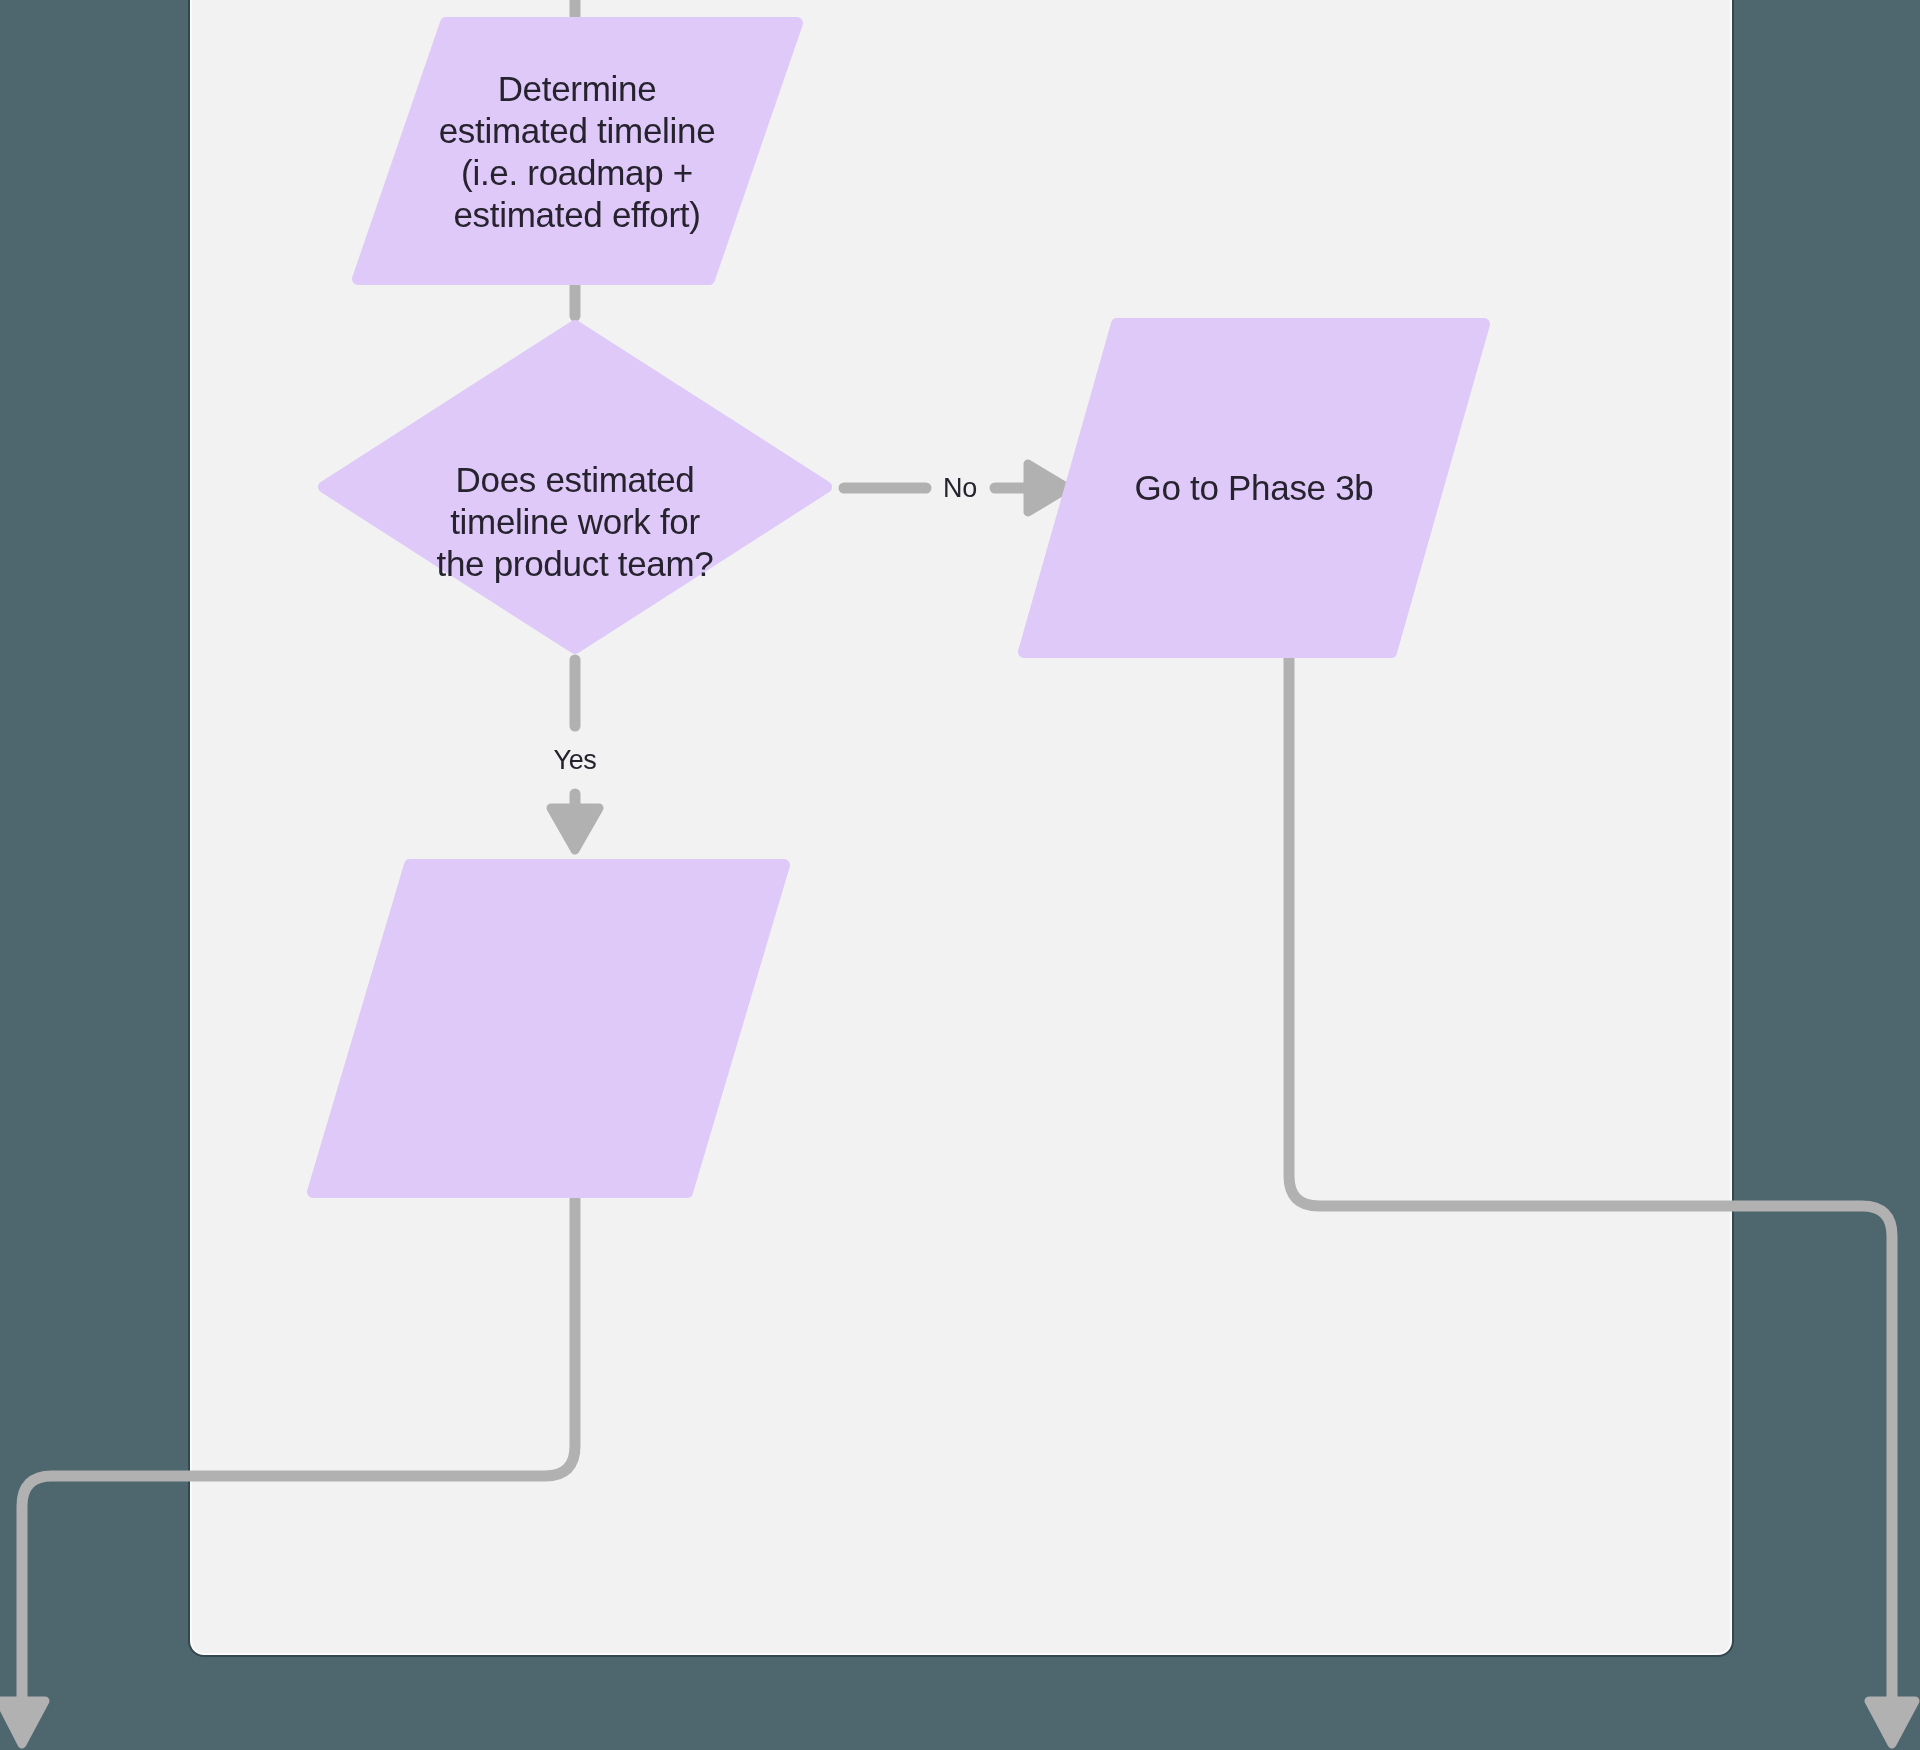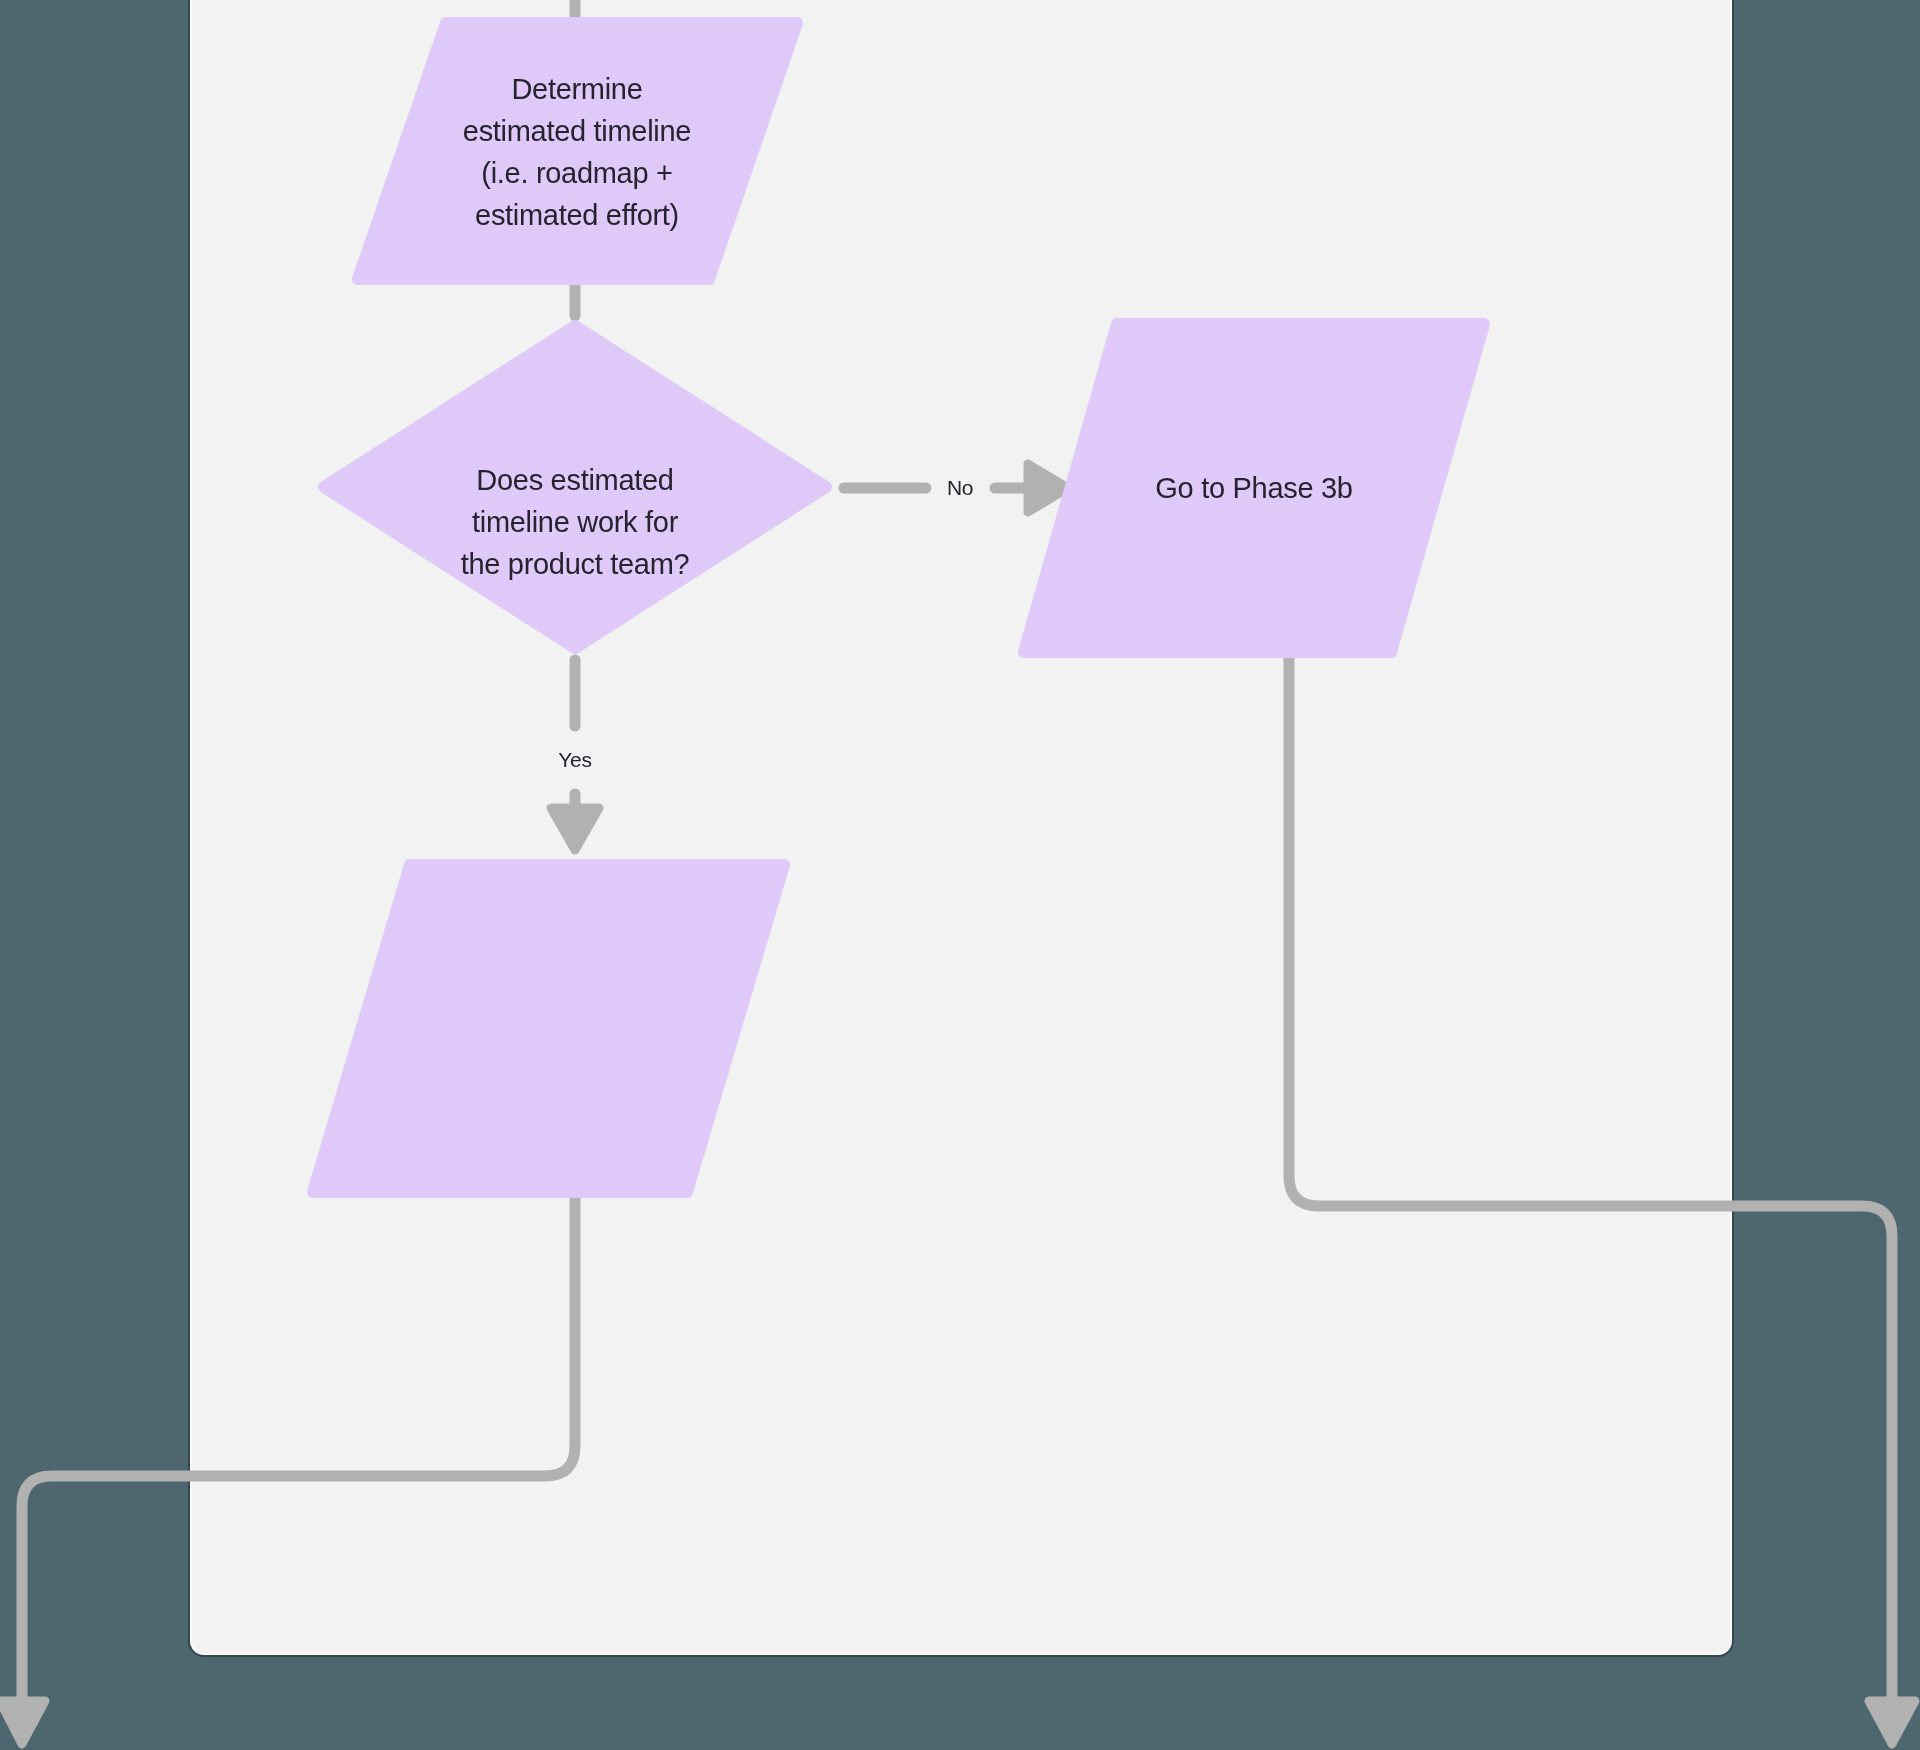--- a/index.html
+++ b/index.html
@@ -44,30 +44,30 @@
     fill:var(--connector);
     stroke:var(--connector);
     stroke-width:9;
     stroke-linejoin:round;
     stroke-linecap:round;
   }
   .label{
     position:absolute;
     transform:translate(-50%,-50%);
     color:var(--text);
-    font-size:29px;
+    font-size:35px;
     line-height:42px;
     letter-spacing:-0.3px;
     font-weight:500;
     text-align:center;
     white-space:pre-line;
     cursor:default;
   }
   .edge-label{
-    font-size:21px;
+    font-size:27px;
     line-height:34px;
   }
 </style>
 </head>
 <body>
 
 <div class="stage">
 
   <div class="canvas"></div>
 

